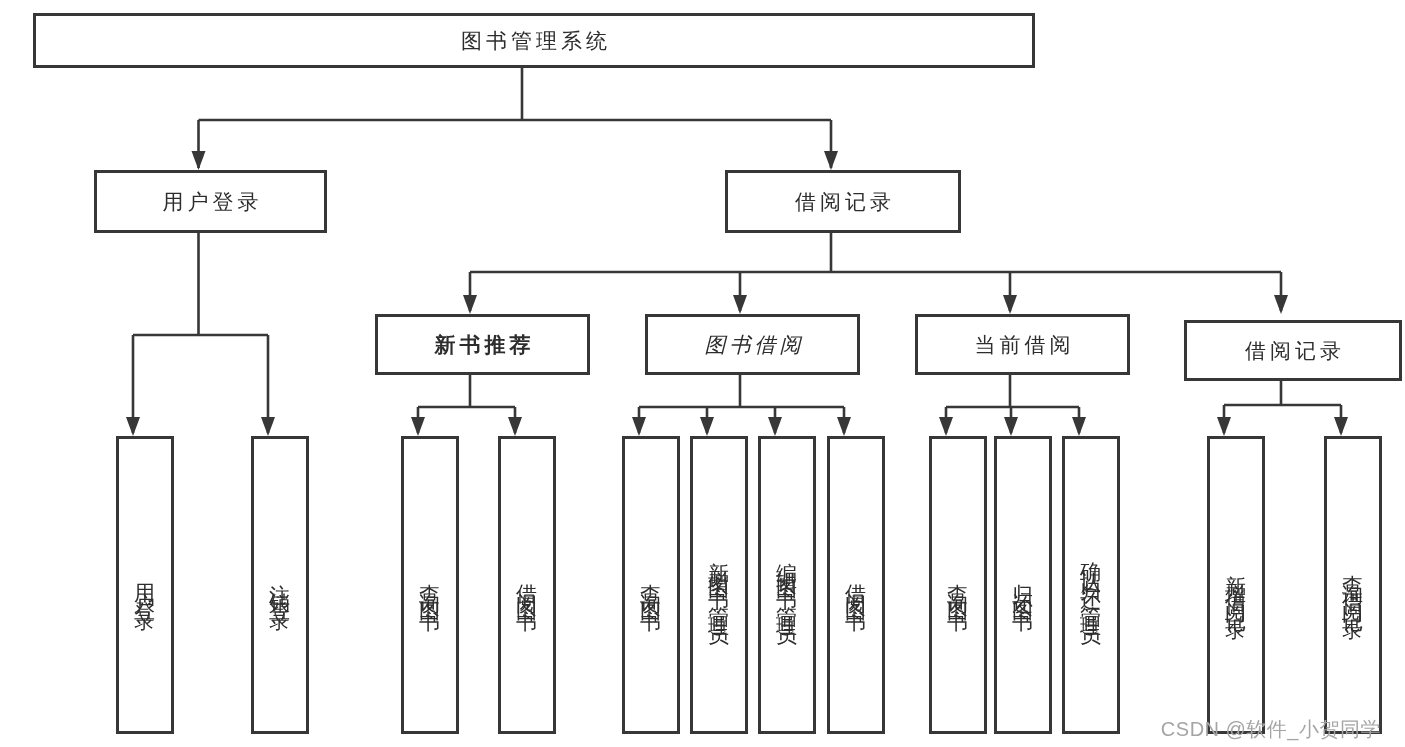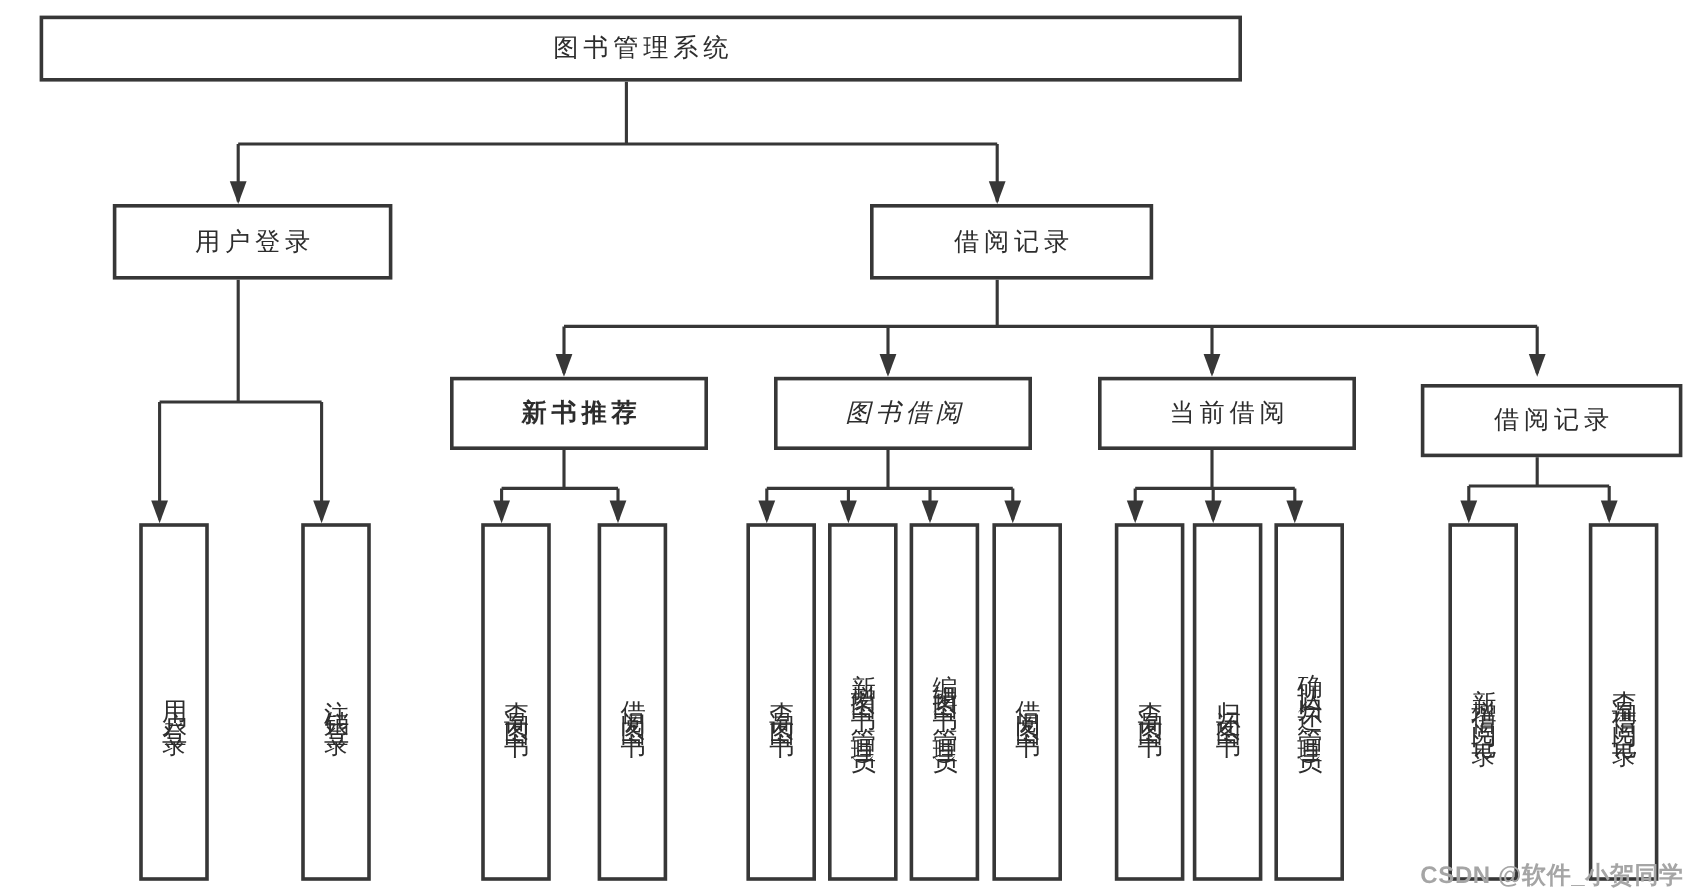--- a/index.html
+++ b/index.html
@@ -47,28 +47,27 @@
   .node .vlabel {
     writing-mode: vertical-rl;
     text-orientation: mixed;
     font-size: 21px;
     letter-spacing: 9px;
     line-height: 1.1;
     white-space: nowrap;
   }
   .watermark {
     position: absolute;
-    right: 2px;
+    right: 24px;
     bottom: 4px;
     font-size: 20px;
     letter-spacing: 0.5px;
     color: var(--wm-color, #a8a8a8);
     white-space: nowrap;
     pointer-events: none;
-    font-weight: bold;
   }
 </style>
 </head>
 <body>
 
 <div class="canvas">
 
   <svg class="connectors" viewBox="0 0 1405 747" aria-hidden="true">
 
     <path d="M522,68 V120 M198.5,120 H831 M198.5,120 V168 M831,120 V168"></path>

